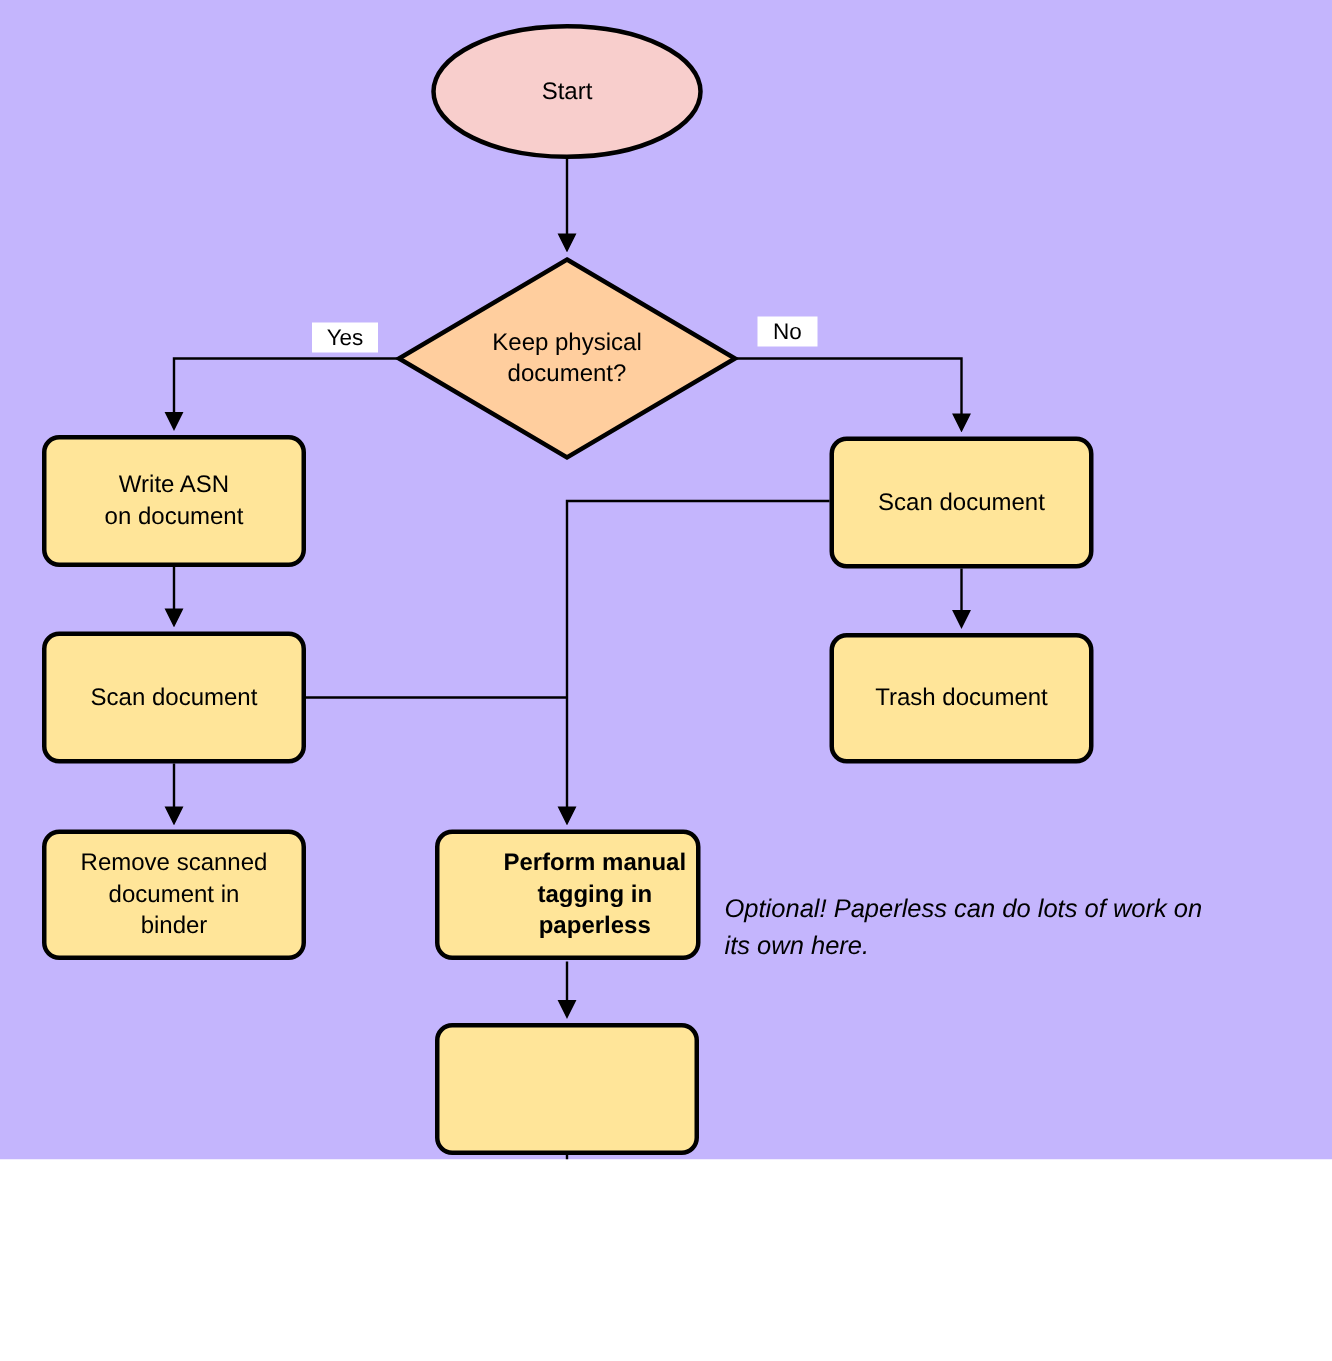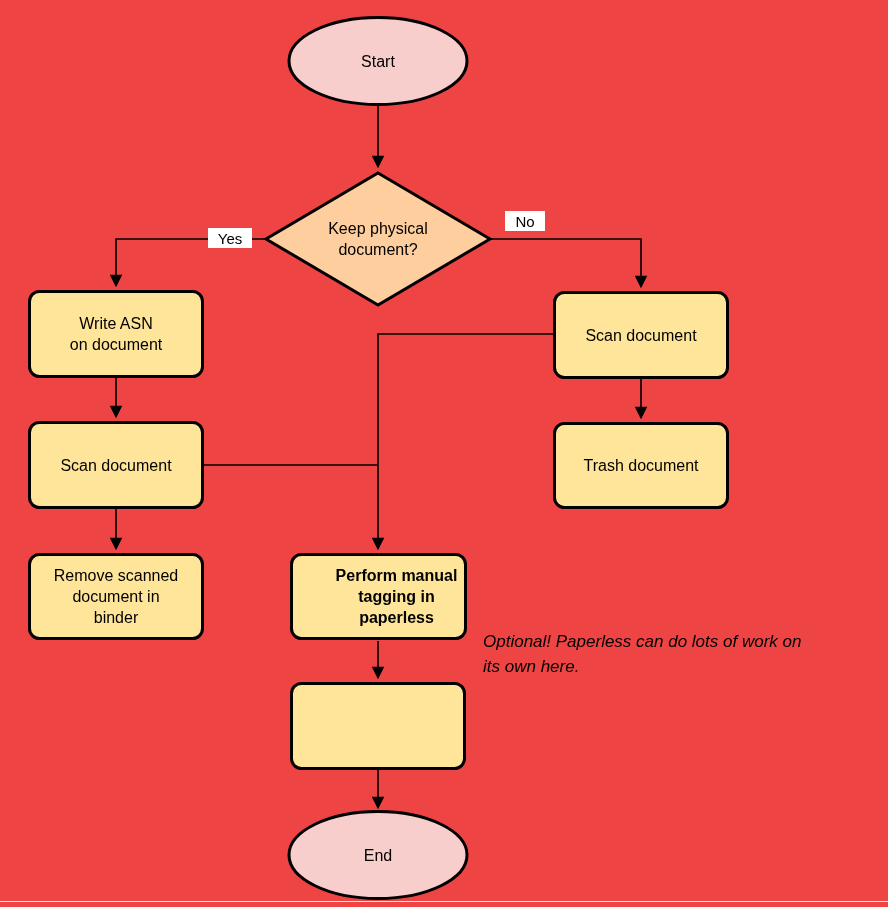--- a/index.html
+++ b/index.html
@@ -3,22 +3,22 @@
 <meta charset="utf-8">
 <style>
   html, body {
     margin: 0;
     padding: 0;
     background: #ffffff;
   }
   .canvas {
     position: relative;
     width: 888px;
-    height: 907px;
-    background: #ef4444;
+    height: 773px;
+    background: #c4b5fd;
     font-family: "Liberation Sans", sans-serif;
     overflow: hidden;
   }
   .canvas svg {
     position: absolute;
     left: 0;
     top: 0;
   }
   .node-label {
     position: absolute;
@@ -45,21 +45,20 @@
   .note-text {
     position: absolute;
     left: 483px;
     top: 593px;
     width: 400px;
     font-size: 17px;
     line-height: 25px;
     font-style: italic;
     color: #000000;
     white-space: pre-line;
-    margin-top: 36px;
   }
   .bottom-divider {
     position: absolute;
     left: 0;
     top: 901px;
     width: 888px;
     height: 1px;
     background: #ededed;
   }
   .shape {
@@ -129,21 +128,21 @@
 
   <div class="node-label" style="left:553px; top:422px; width:176px; height:87px;">Trash document</div>
 
   <div class="node-label" style="left:308px; top:553px; width:177px; height:87px;font-weight:bold;">Perform manual
 tagging in
 paperless</div>
 
 
   <div class="node-label" style="left:290px; top:811px; width:176px; height:88px;">End</div>
 
-  <div class="edge-label" style="left:208px; top:228px; width:40px; height:20px;">Yes</div>
+  <div class="edge-label" style="left:208px; top:215px; width:40px; height:20px;">Yes</div>
 
   <div class="edge-label" style="left:505px; top:211px; width:36px; height:20px;text-align:right;">No</div>
 
   <div class="note-text">Optional! Paperless can do lots of work on
 its own here.</div>
 
   <div class="bottom-divider"></div>
 
 </div>
 

